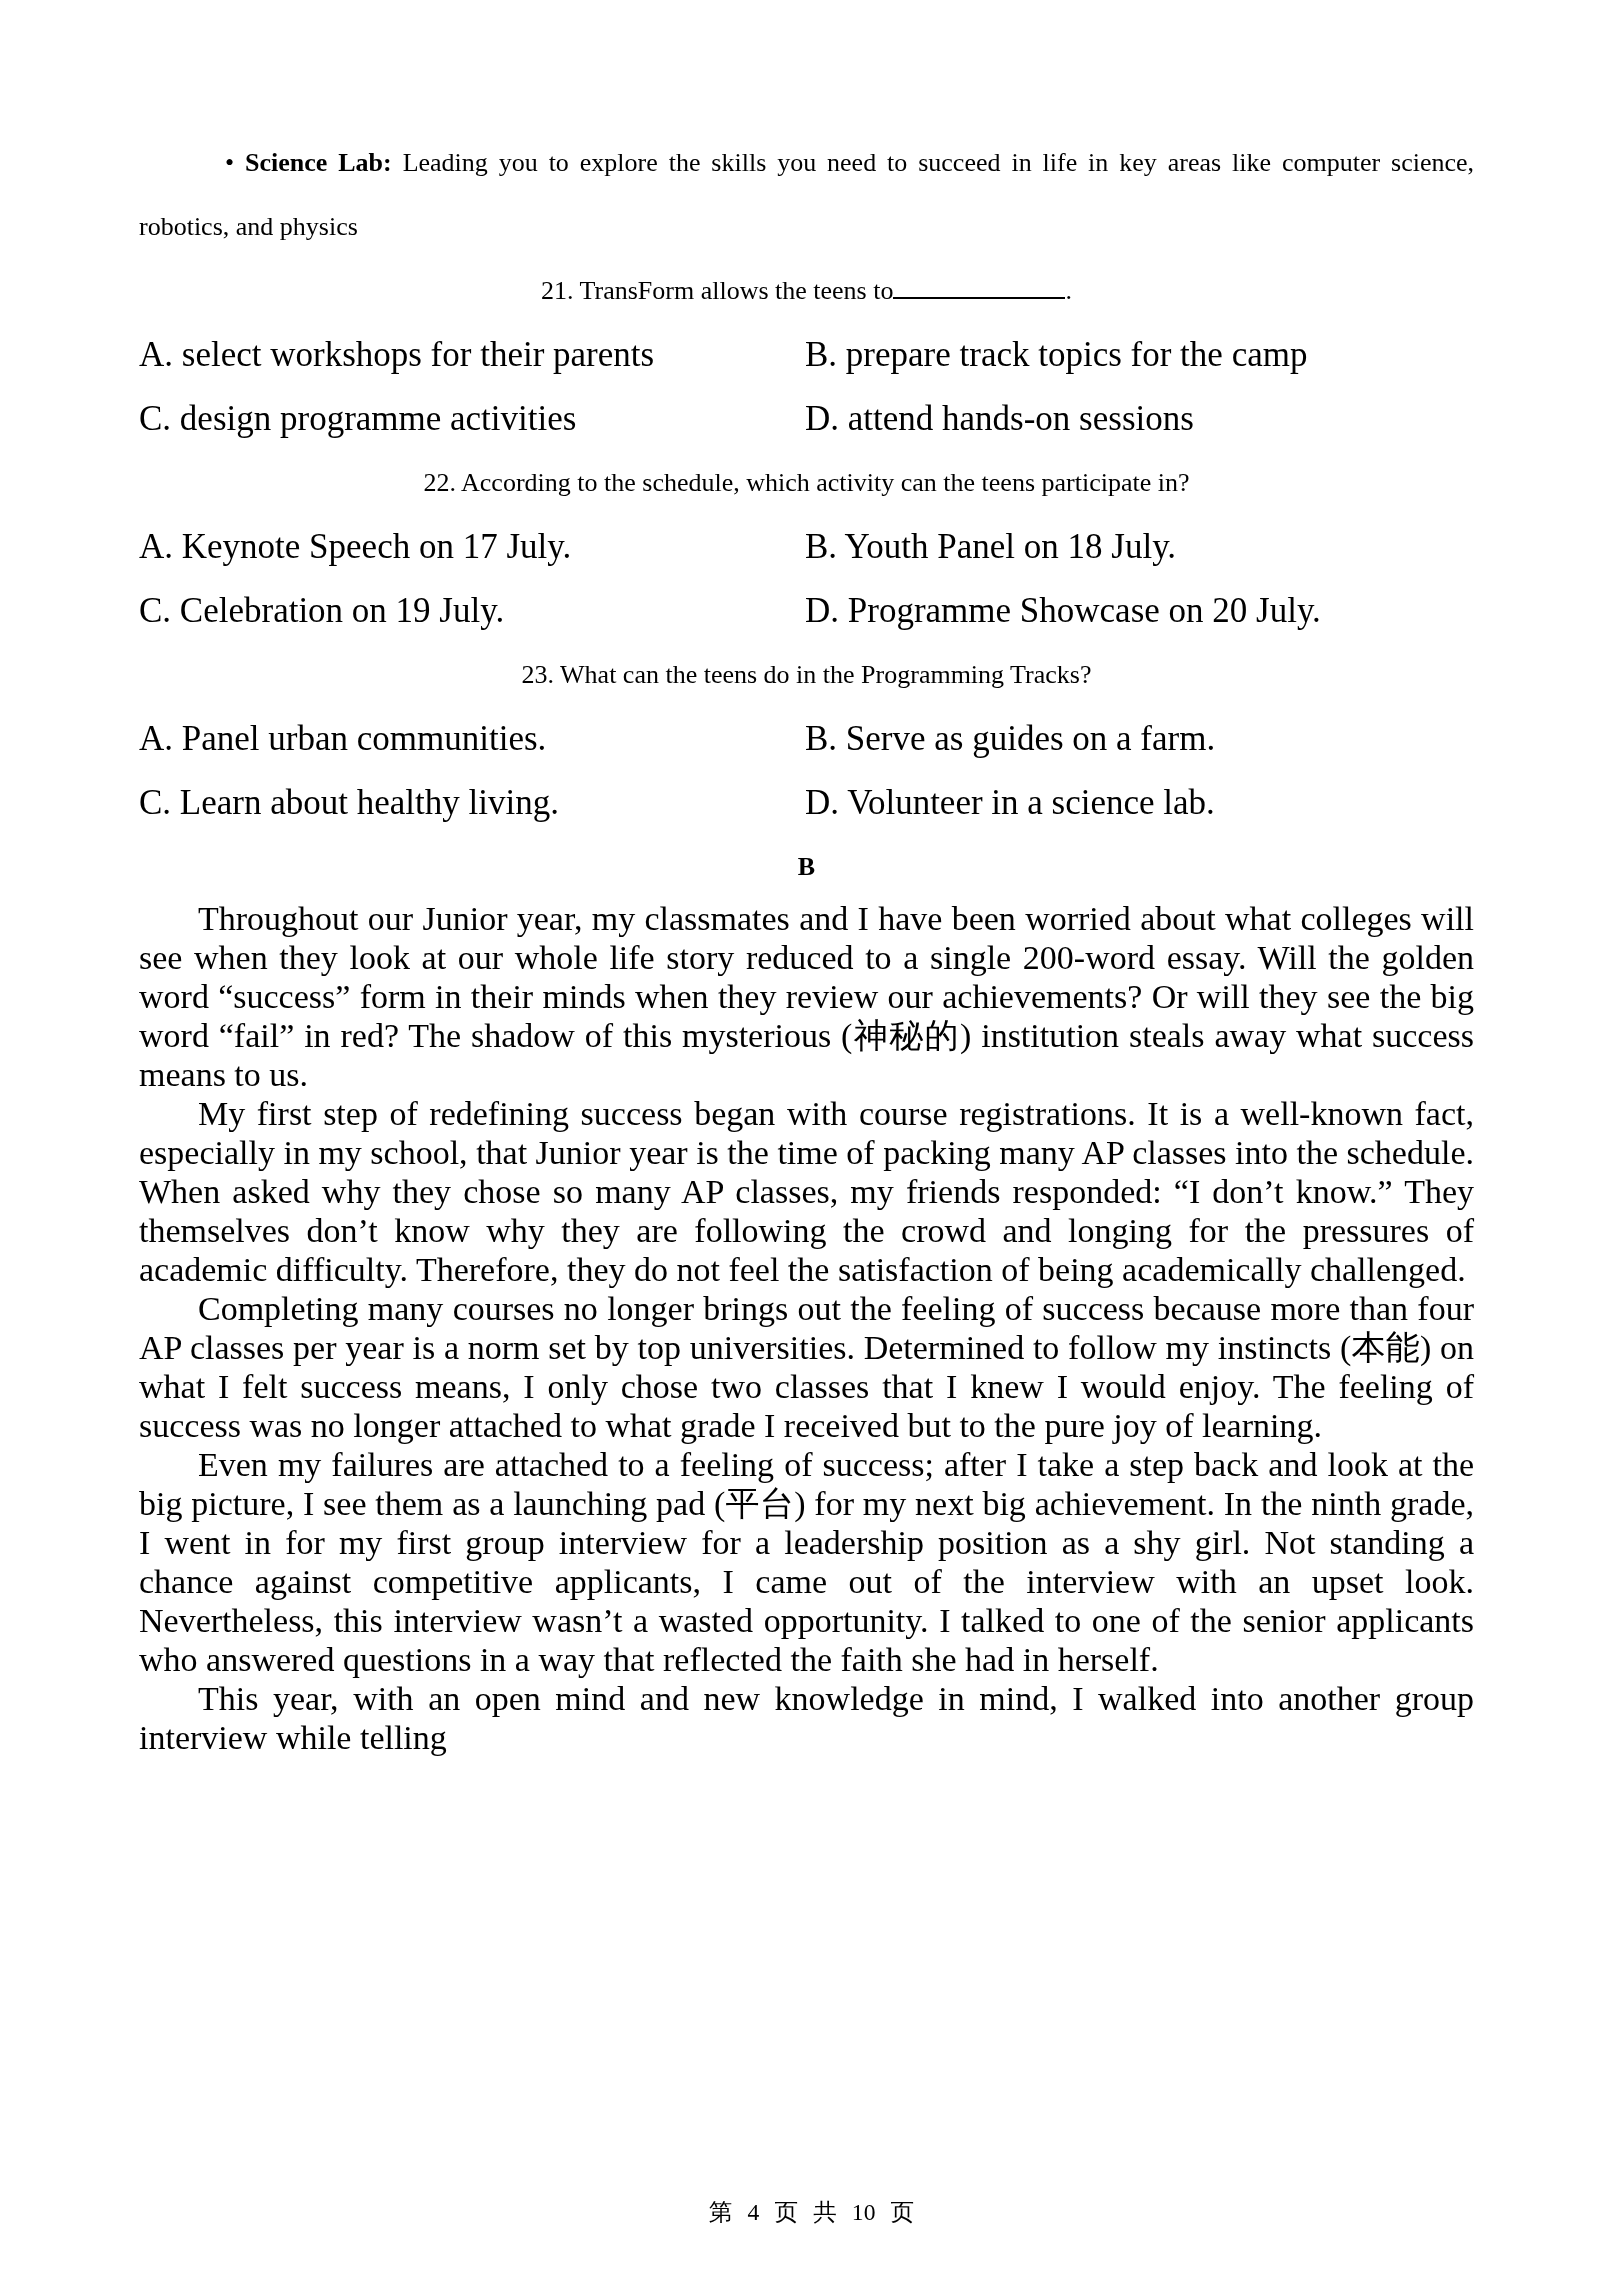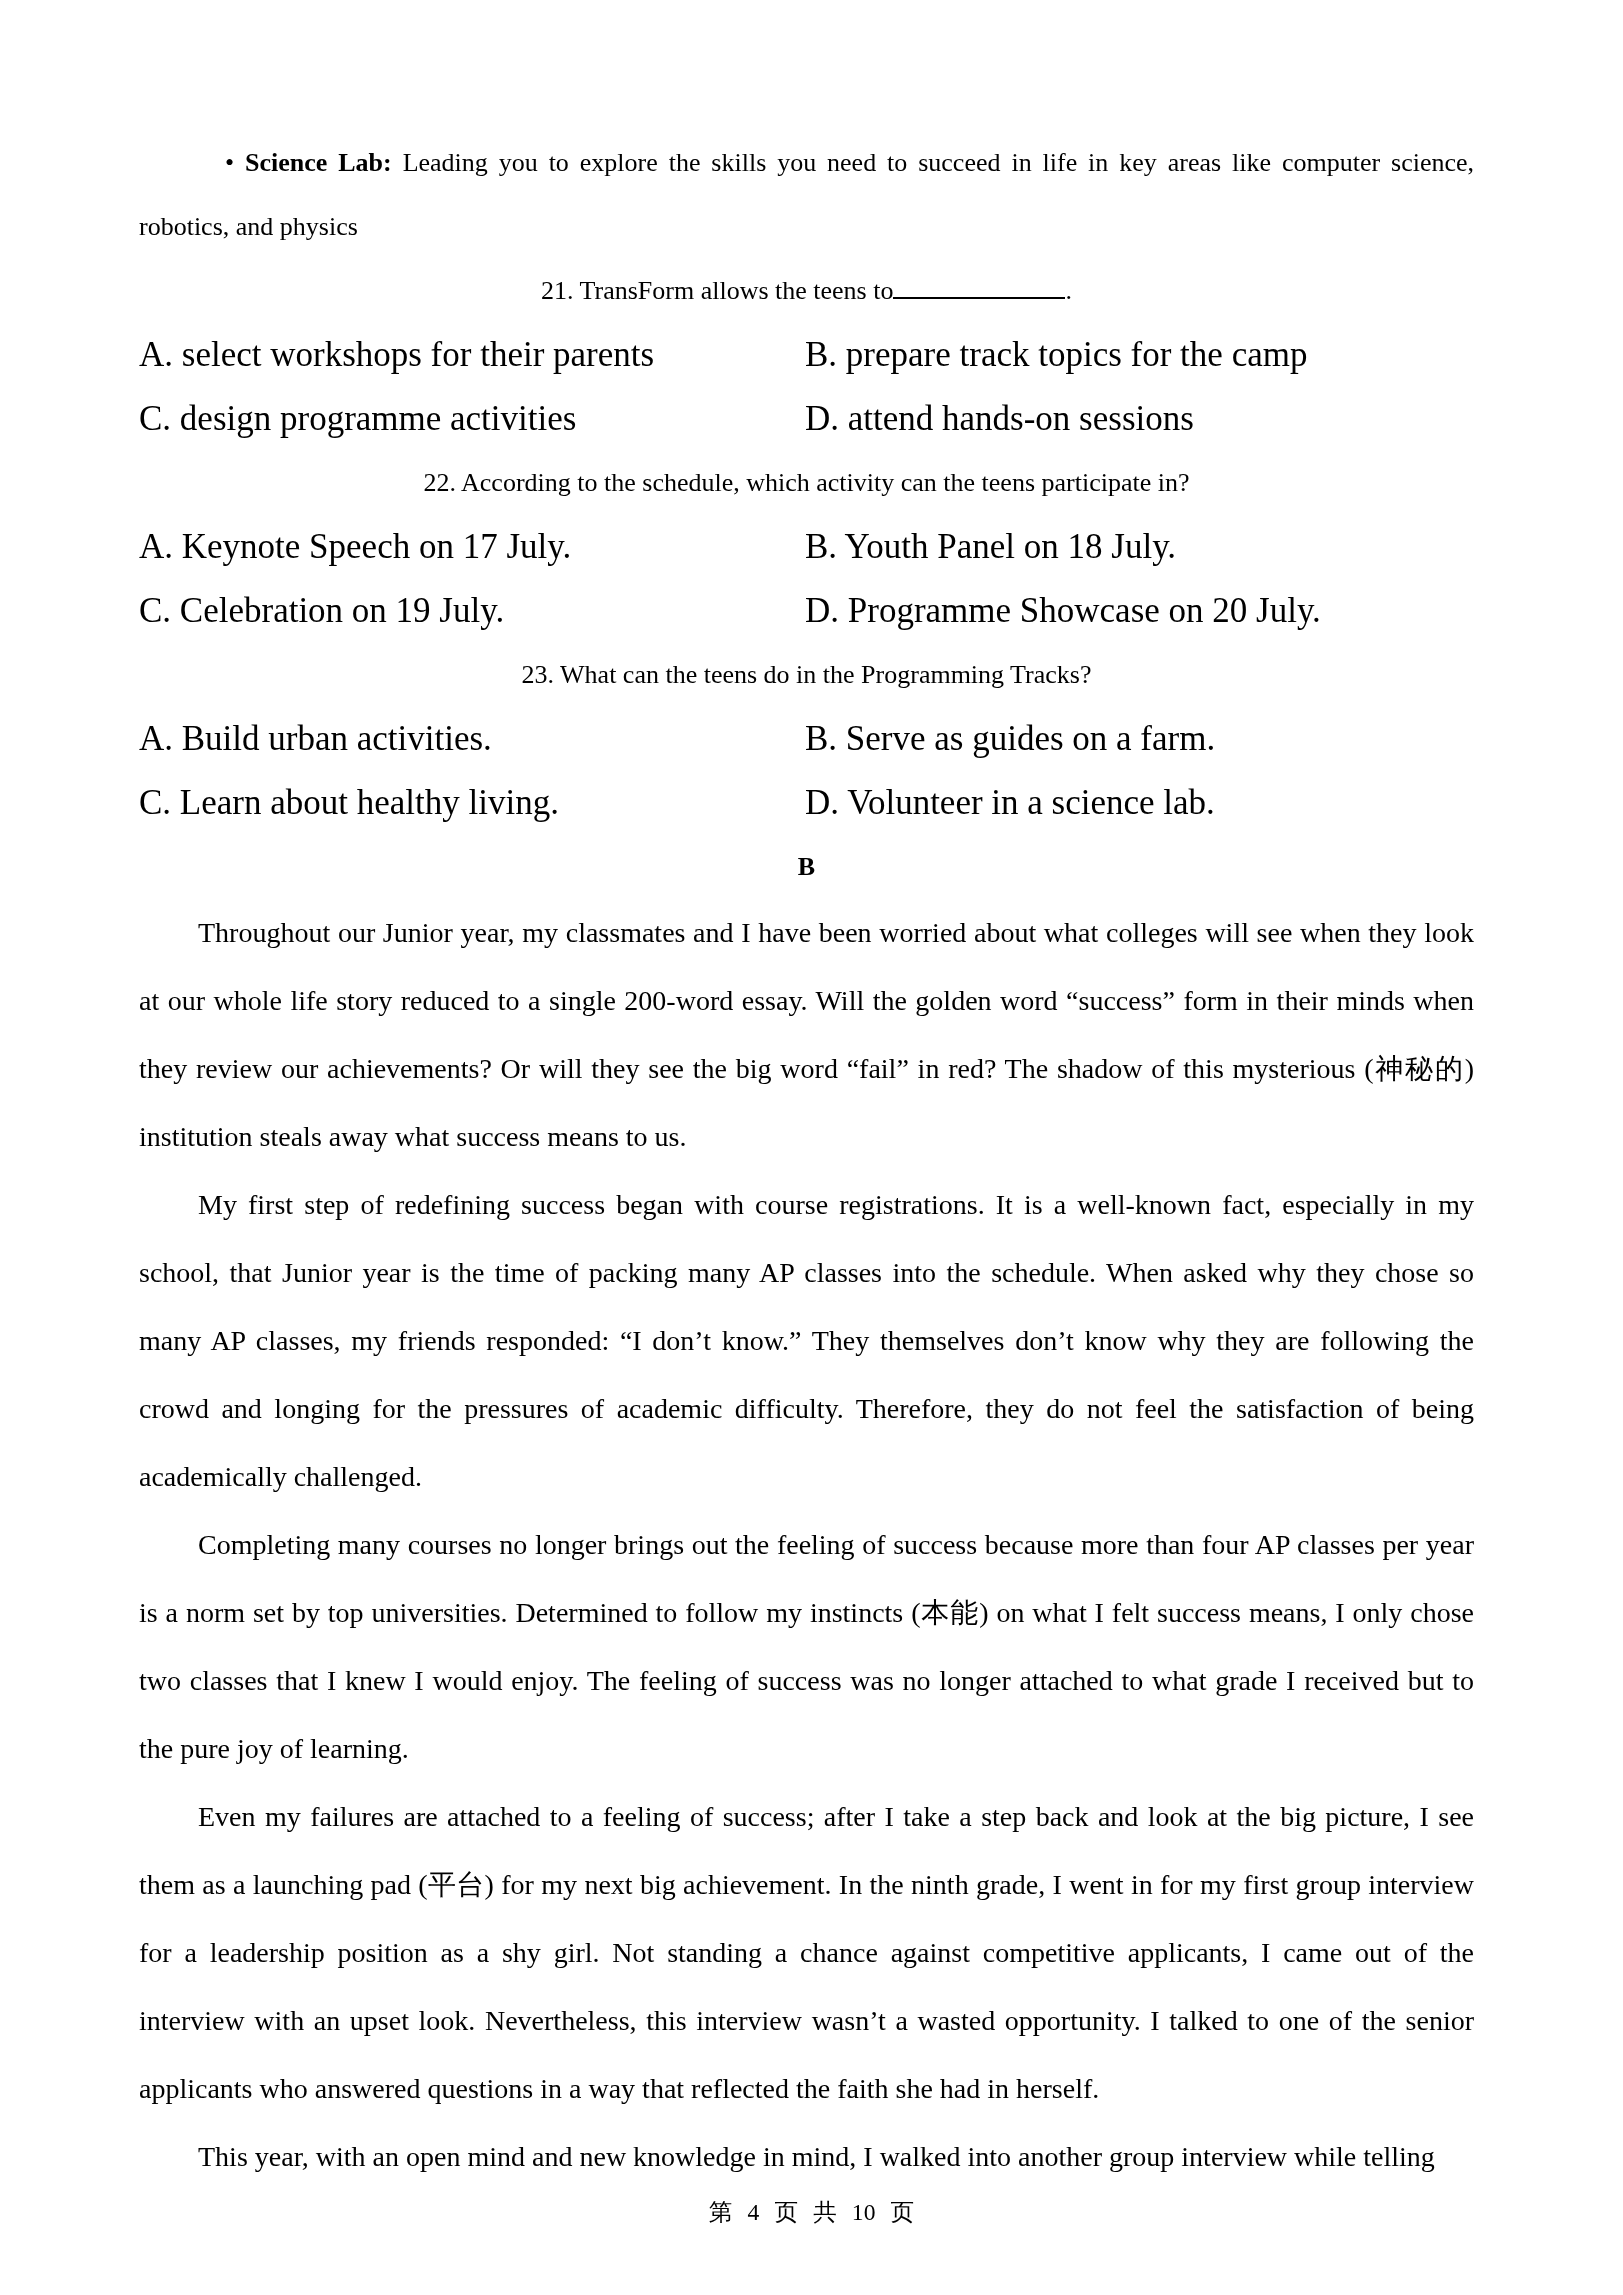--- a/index.html
+++ b/index.html
@@ -3,21 +3,21 @@
 <meta charset="utf-8">
 <style>
   html, body { margin: 0; padding: 0; background: #ffffff; }
   body {
     width: 1623px; height: 2295px; position: relative; overflow: hidden;
     font-family: "Liberation Serif", "DejaVu Serif", serif;
     color: #000;
   }
   .page { position: absolute; left: 139px; top: 131px; width: 1335px; }
   .line { font-size: 26px; line-height: 64px; white-space: nowrap; text-align: center; }
-  .para { font-size: 28px; line-height: 68px; text-indent: 59px; text-align: justify; margin: 0; }
+  .para { font-size: 34px; line-height: 39px; text-indent: 59px; text-align: justify; margin: 0; }
   .bullet { text-indent: 86px; font-size: 26px; line-height: 64px; margin: 0; text-align: justify; }
   .bullet b { font-weight: bold; }
   .opts { display: flex; font-size: 35px; line-height: 64px; }
   .opts span { display: inline-block; }
   .opts .c1 { width: 666px; }
   .blank { display: inline-block; width: 172px; border-bottom: 2px solid #000; height: 23.6px; vertical-align: baseline; }
   .section { text-align: center; font-weight: bold; font-size: 26px; line-height: 64px; }
   .footer { position: absolute; top: 2150px; left: 0; width: 1623px; text-align: center; font-size: 23.6px; word-spacing: 9.2px; margin-top: 46px; }
 </style>
 </head>
@@ -41,21 +41,21 @@
     <span class="c1">A. Keynote Speech on 17 July.</span>
     <span>B. Youth Panel on 18 July.</span>
   </div>
   <div class="opts">
     <span class="c1">C. Celebration on 19 July.</span>
     <span>D. Programme Showcase on 20 July.</span>
   </div>
 
   <div class="line">23. What can the teens do in the Programming Tracks?</div>
   <div class="opts">
-    <span class="c1">A. Build urban activities.</span>
+    <span class="c1">A. Panel urban communities.</span>
     <span>B. Serve as guides on a farm.</span>
   </div>
   <div class="opts">
     <span class="c1">C. Learn about healthy living.</span>
     <span>D. Volunteer in a science lab.</span>
   </div>
 
   <div class="section">B</div>
 
   <p class="para">Throughout our Junior year, my classmates and I have been worried about what colleges will see when they look at our whole life story reduced to a single 200-word essay. Will the golden word “success” form in their minds when they review our achievements? Or will they see the big word “fail” in red? The shadow of this mysterious (神秘的) institution steals away what success means to us.</p>

